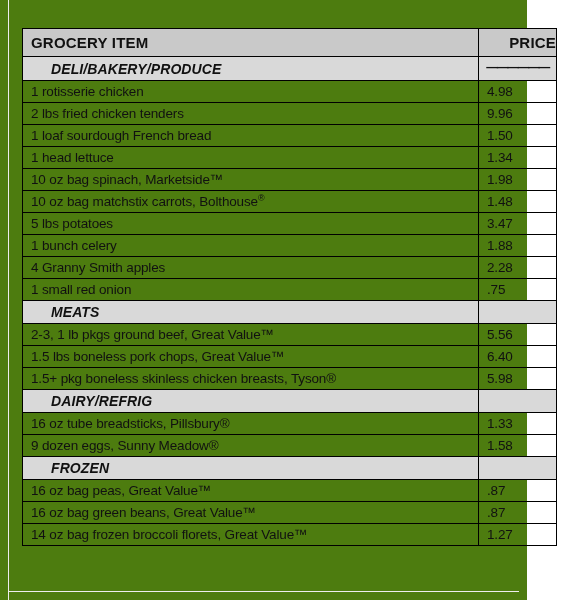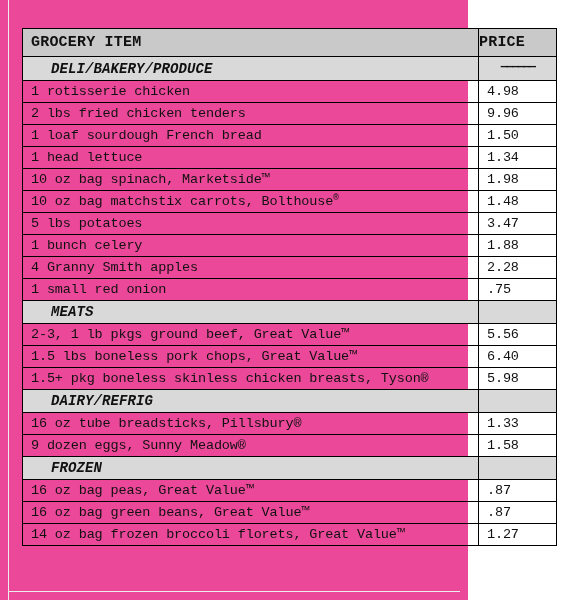--- a/index.html
+++ b/index.html
@@ -8,25 +8,24 @@
   }
   body {
     width: 580px;
     height: 600px;
     background: #ffffff;
     font-family: "Liberation Sans", sans-serif;
     overflow: hidden;
   }
   #page {
     position: relative;
-    width: 468px;
+    width: 527px;
     height: 600px;
-    background: #ec4899;
+    background: #4d7c0f;
     box-sizing: border-box;
-    font-family: Liberation Mono, monospace;
   }
   
   #page::before {
     content: "";
     position: absolute;
     left: 8px;
     top: 0;
     bottom: 0;
     width: 1px;
     background: #ededed;
@@ -77,21 +76,21 @@
   
   tr.header-row th {
     background: #c9c9c9;
     font-weight: bold;
     font-size: 15px;
     height: 27px;
     line-height: 27px;
     letter-spacing: 0.2px;
   }
   tr.header-row th.price-head {
-    text-align: left;
+    text-align: right;
     padding-left: 0;
   }
 
   
   tr.section-row td {
     background: #d9d9d9;
     font-weight: bold;
     font-style: italic;
     font-size: 14px;
     height: 22px;

